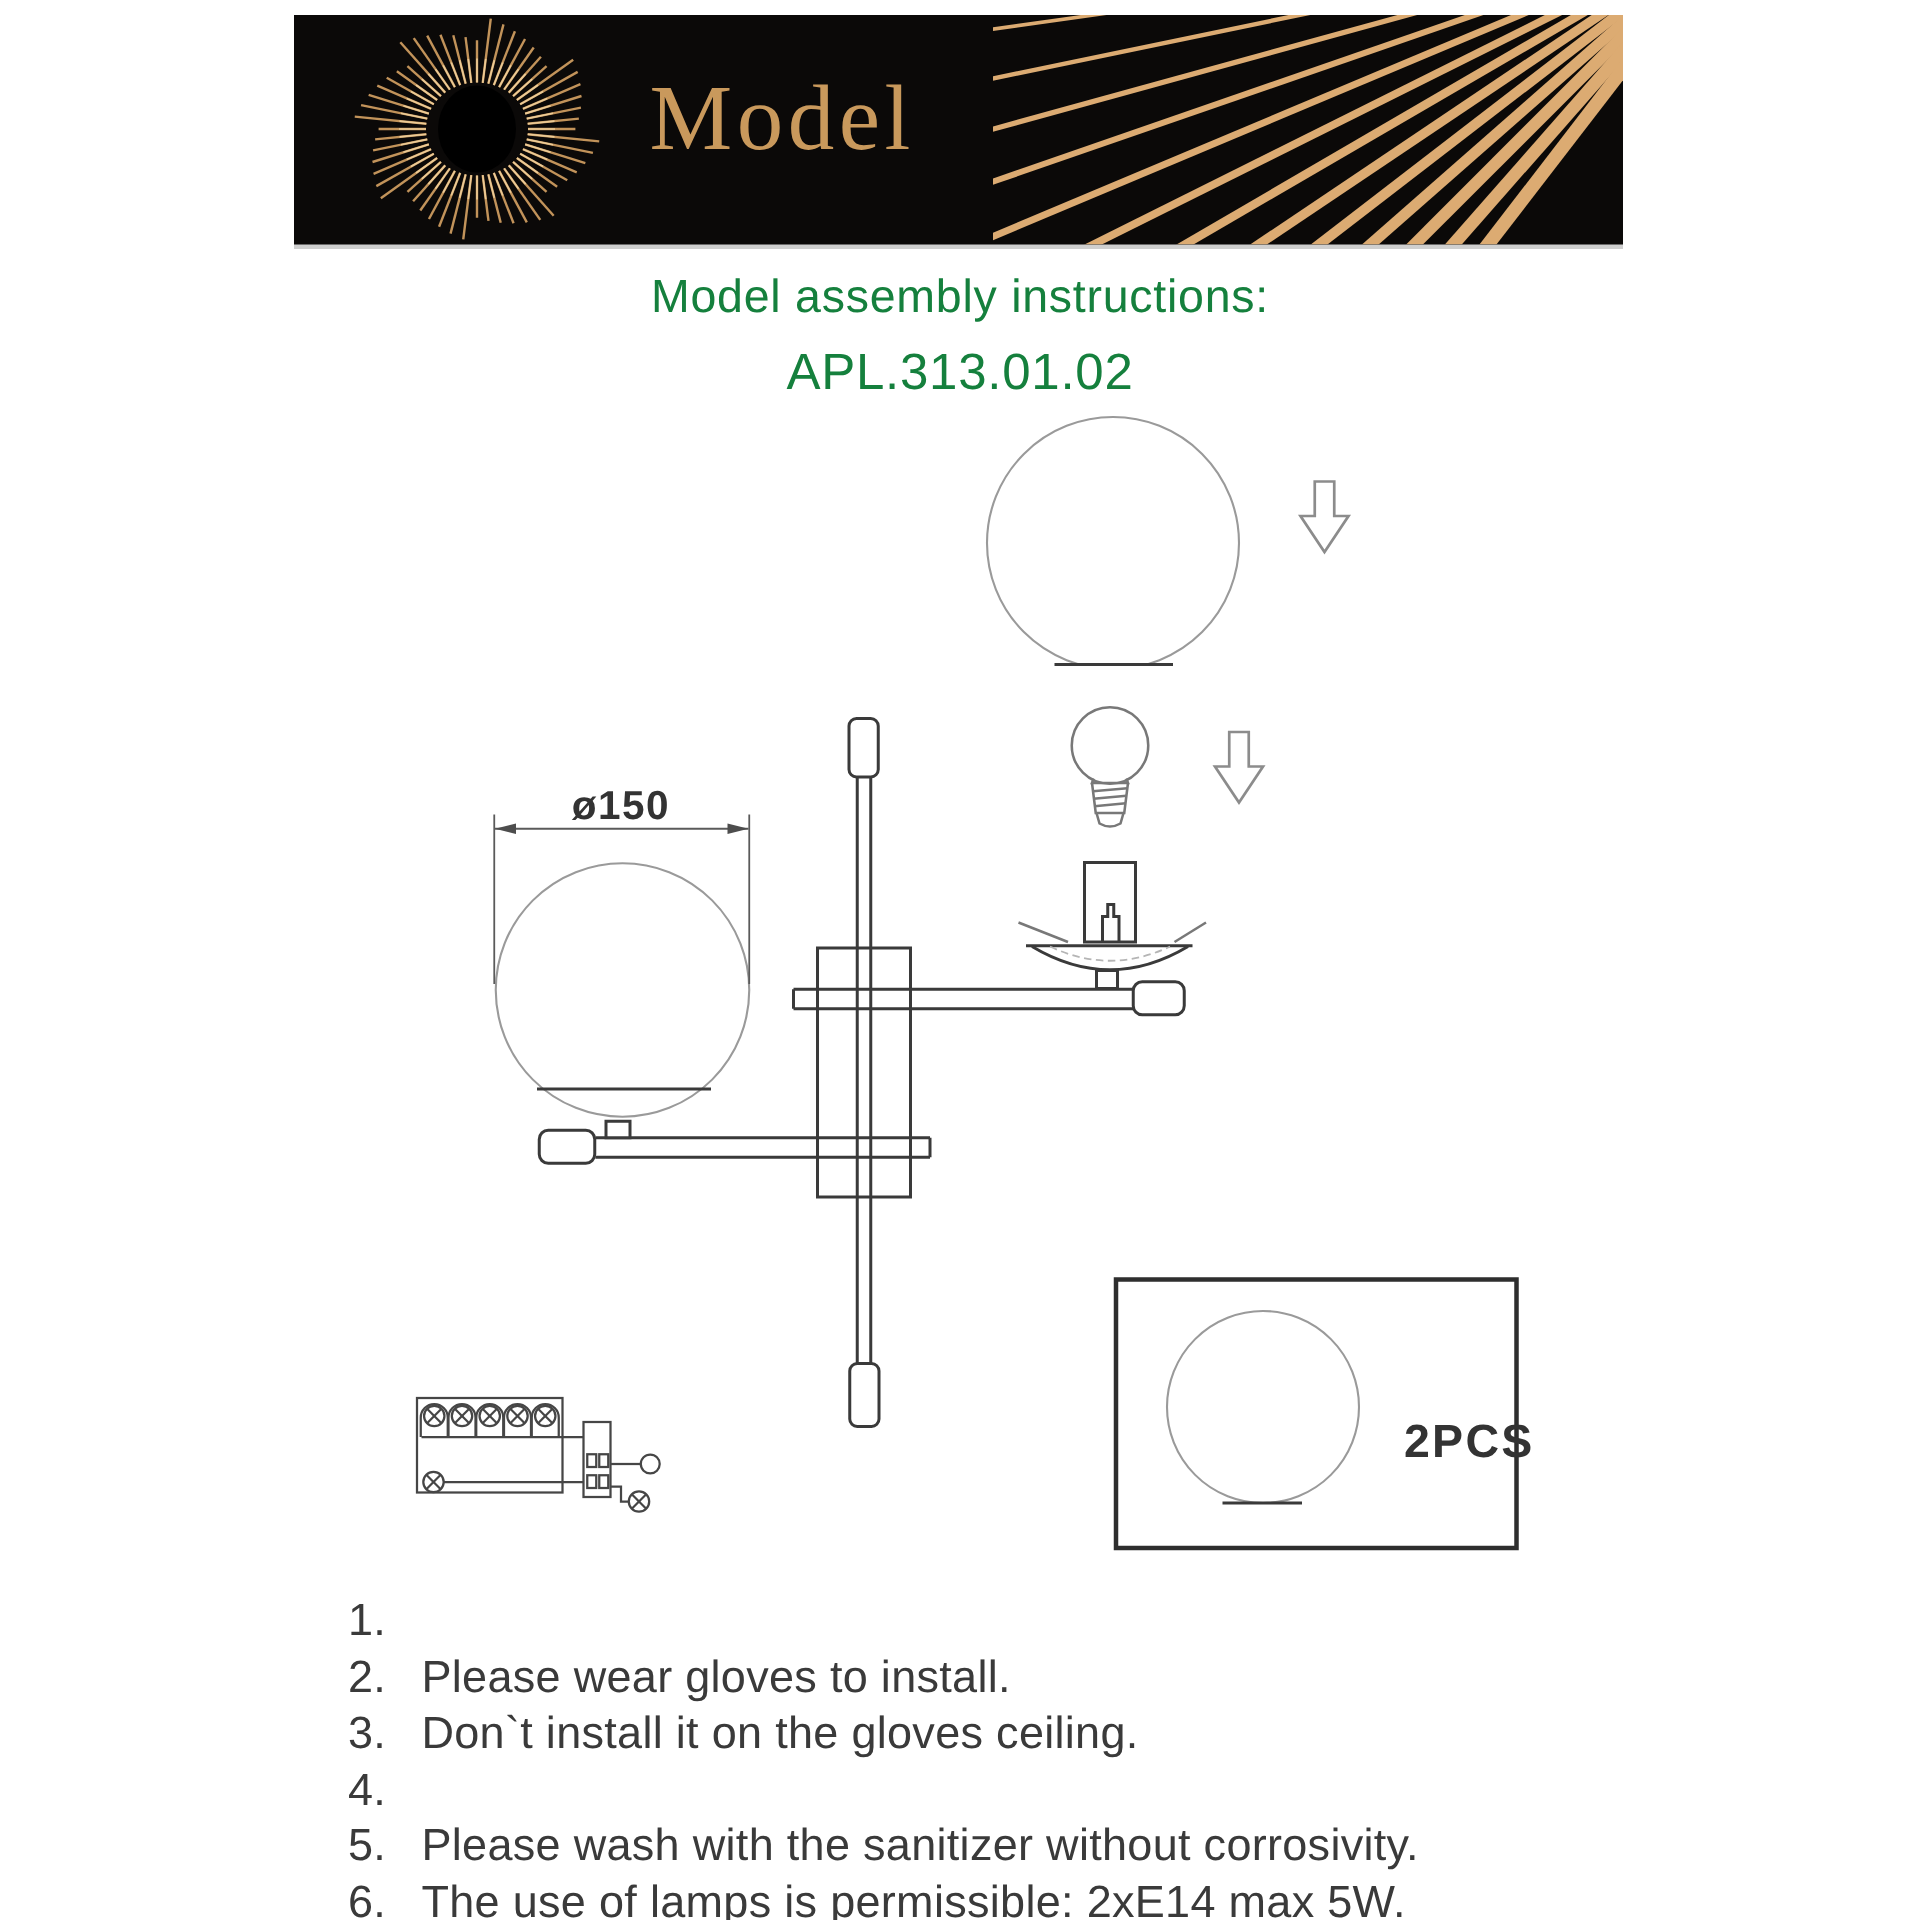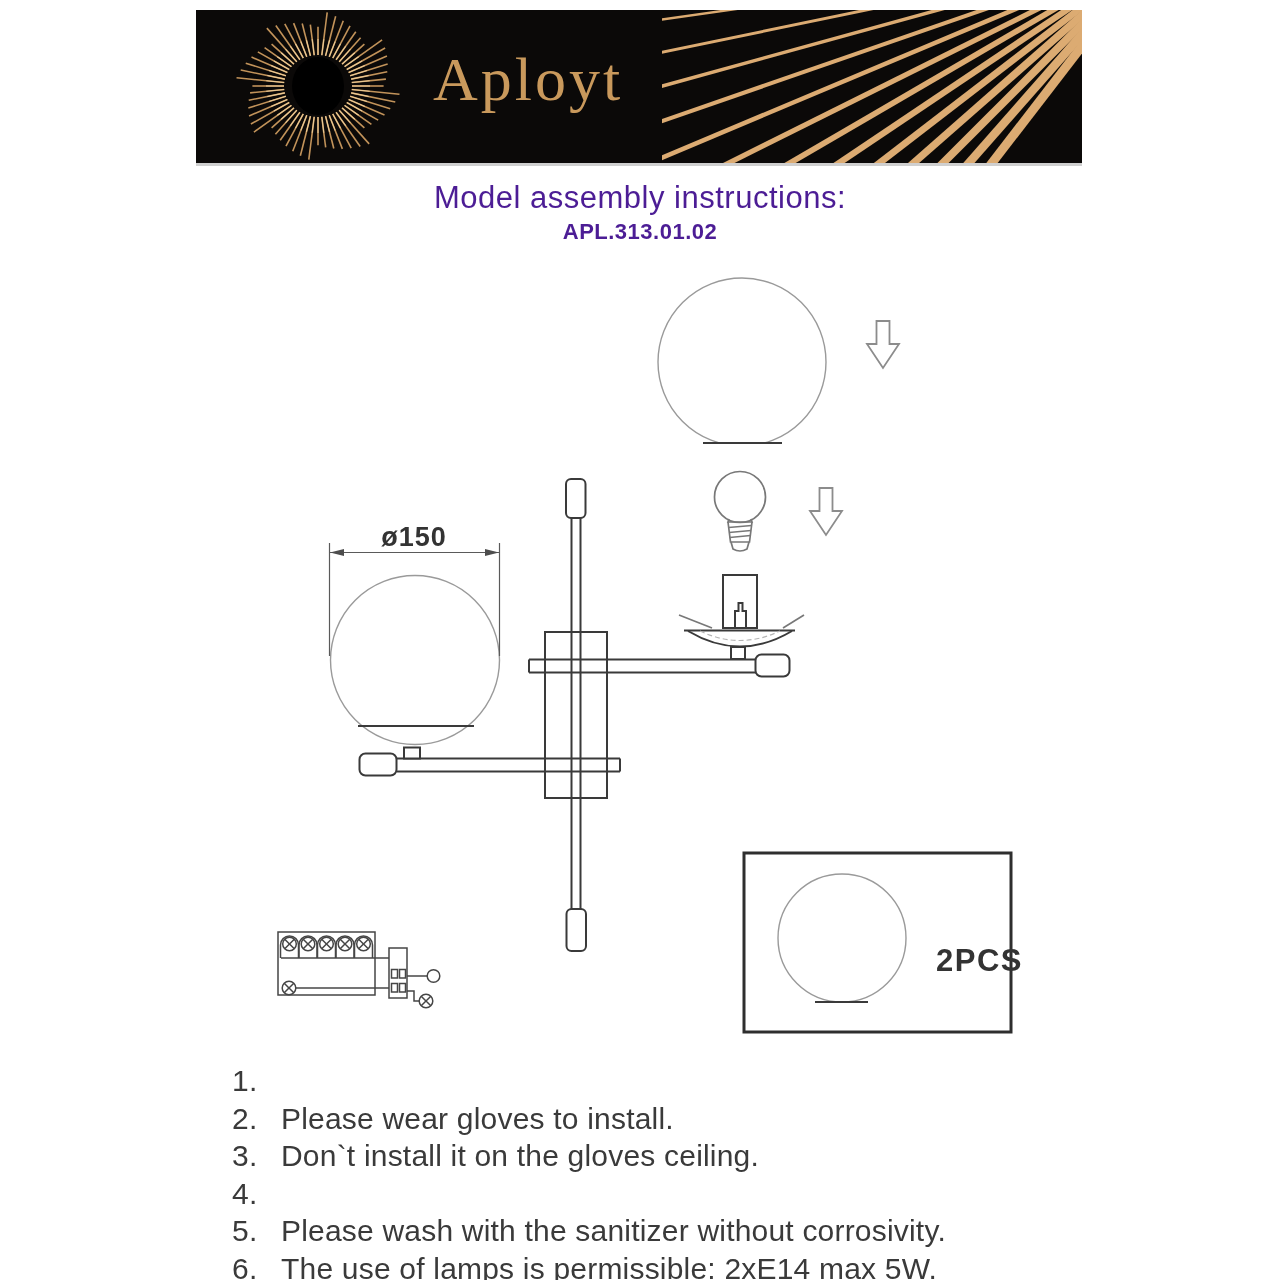--- a/index.html
+++ b/index.html
@@ -13,24 +13,24 @@
   }
   .banner svg{position:absolute;top:0;}
   #sunburst{left:27px;}
   #fan{right:0;}
   .brand{
     position:absolute;left:237px;top:38px;
     font-family:"Liberation Serif", serif;font-size:62px;font-weight:500;
     color:var(--gold);letter-spacing:3px;line-height:1;
   }
   .titleblock{
-    position:absolute;left:0;top:180px;width:100%;text-align:center;color:#4c1d95;
+    position:absolute;left:0;top:180px;width:100%;text-align:center;color:#15803d;
   }
   .title-line{font-size:31px;letter-spacing:.5px;}
-  .model-line{font-size:22px;margin-top:3px;letter-spacing:.5px;font-weight:bold;}
+  .model-line{font-size:34px;margin-top:13px;letter-spacing:.5px;}
   .diagram{position:absolute;left:0;top:0;width:1280px;height:1280px;}
 
   
   .thin{stroke:var(--thin-line);stroke-width:1.4;fill:none;}
   .mid{stroke:var(--line);stroke-width:2;fill:none;}
   .mid-thin{stroke:#787878;stroke-width:1.7;fill:none;}
   .faint{stroke:#b5b5b5;stroke-width:1.2;fill:none;stroke-dasharray:5 3;}
   .dim{stroke:#5a5a5a;stroke-width:1.2;fill:none;}
   .wire{stroke:#464646;stroke-width:1.5;fill:none;}
   .wire rect, .wire circle, .wire path, .wire line{stroke:#464646;stroke-width:1.5;fill:none;}
@@ -215,21 +215,21 @@
         <line x1="127.0920332304845" y1="65.76134907938982" x2="144.0819331760351" y2="60.476884088107134" stroke="#ecc as" stroke-width="1.2"></line>
         <line x1="127.0920332304845" y1="65.76134907938982" x2="144.0819331760351" y2="60.476884088107134" stroke="#eccb96" stroke-width="1.1"></line>
         <line x1="128.147549014182" y1="69.10185104735424" x2="164.28487695905494" y2="61.72899076893502" stroke="#c2935a" stroke-width="1.6"></line>
         <line x1="128.147549014182" y1="69.10185104735424" x2="145.69625143345482" y2="65.54151610405322" stroke="#ecc as" stroke-width="1.2"></line>
         <line x1="128.147549014182" y1="69.10185104735424" x2="145.69625143345482" y2="65.54151610405322" stroke="#eccb96" stroke-width="1.1"></line>
         <line x1="128.78621513637023" y1="72.52910124079744" x2="162.90366767603825" y2="69.09552397362933" stroke="#c2935a" stroke-width="1.6"></line>
         <line x1="128.78621513637023" y1="72.52910124079744" x2="146.6730349144486" y2="70.73766962314451" stroke="#ecc as" stroke-width="1.2"></line>
         <line x1="128.78621513637023" y1="72.52910124079744" x2="146.6730349144486" y2="70.73766962314451" stroke="#eccb96" stroke-width="1.1"></line>
         <ellipse cx="95" cy="76" rx="26" ry="29" fill="#000000"></ellipse>
       </svg>
-    <span class="brand">Aployt</span>
+    <span class="brand">Model</span>
     <svg id="fan" width="420" height="153" viewBox="0 0 420 153">
         <line x1="494" y1="-60" x2="-397.2412618674132" y2="65.25579086405916" stroke="#dcab72" stroke-width="2.4"></line>
         <line x1="494" y1="-60" x2="-387.3005295595892" y2="122.50856582086149" stroke="#dcab72" stroke-width="2.95"></line>
         <line x1="494" y1="-60" x2="-373.68586381069895" y2="179.00050573812817" stroke="#dcab72" stroke-width="3.5"></line>
         <line x1="494" y1="-60" x2="-356.4540209417777" y2="234.4961090811937" stroke="#dcab72" stroke-width="4.05"></line>
         <line x1="494" y1="-60" x2="-335.6768364296504" y2="288.76402780689284" stroke="#dcab72" stroke-width="4.6"></line>
         <line x1="494" y1="-60" x2="-311.4409254418225" y2="341.5780317988281" stroke="#dcab72" stroke-width="5.15"></line>
         <line x1="494" y1="-60" x2="-283.84732175833415" y2="392.71795196721166" stroke="#dcab72" stroke-width="5.7"></line>
         <line x1="494" y1="-60" x2="-253.0110565858306" y2="441.9705980817213" stroke="#dcab72" stroke-width="6.25"></line>
         <line x1="494" y1="-60" x2="-219.0606790196715" y2="489.130647511141" stroke="#dcab72" stroke-width="6.800000000000001"></line>

